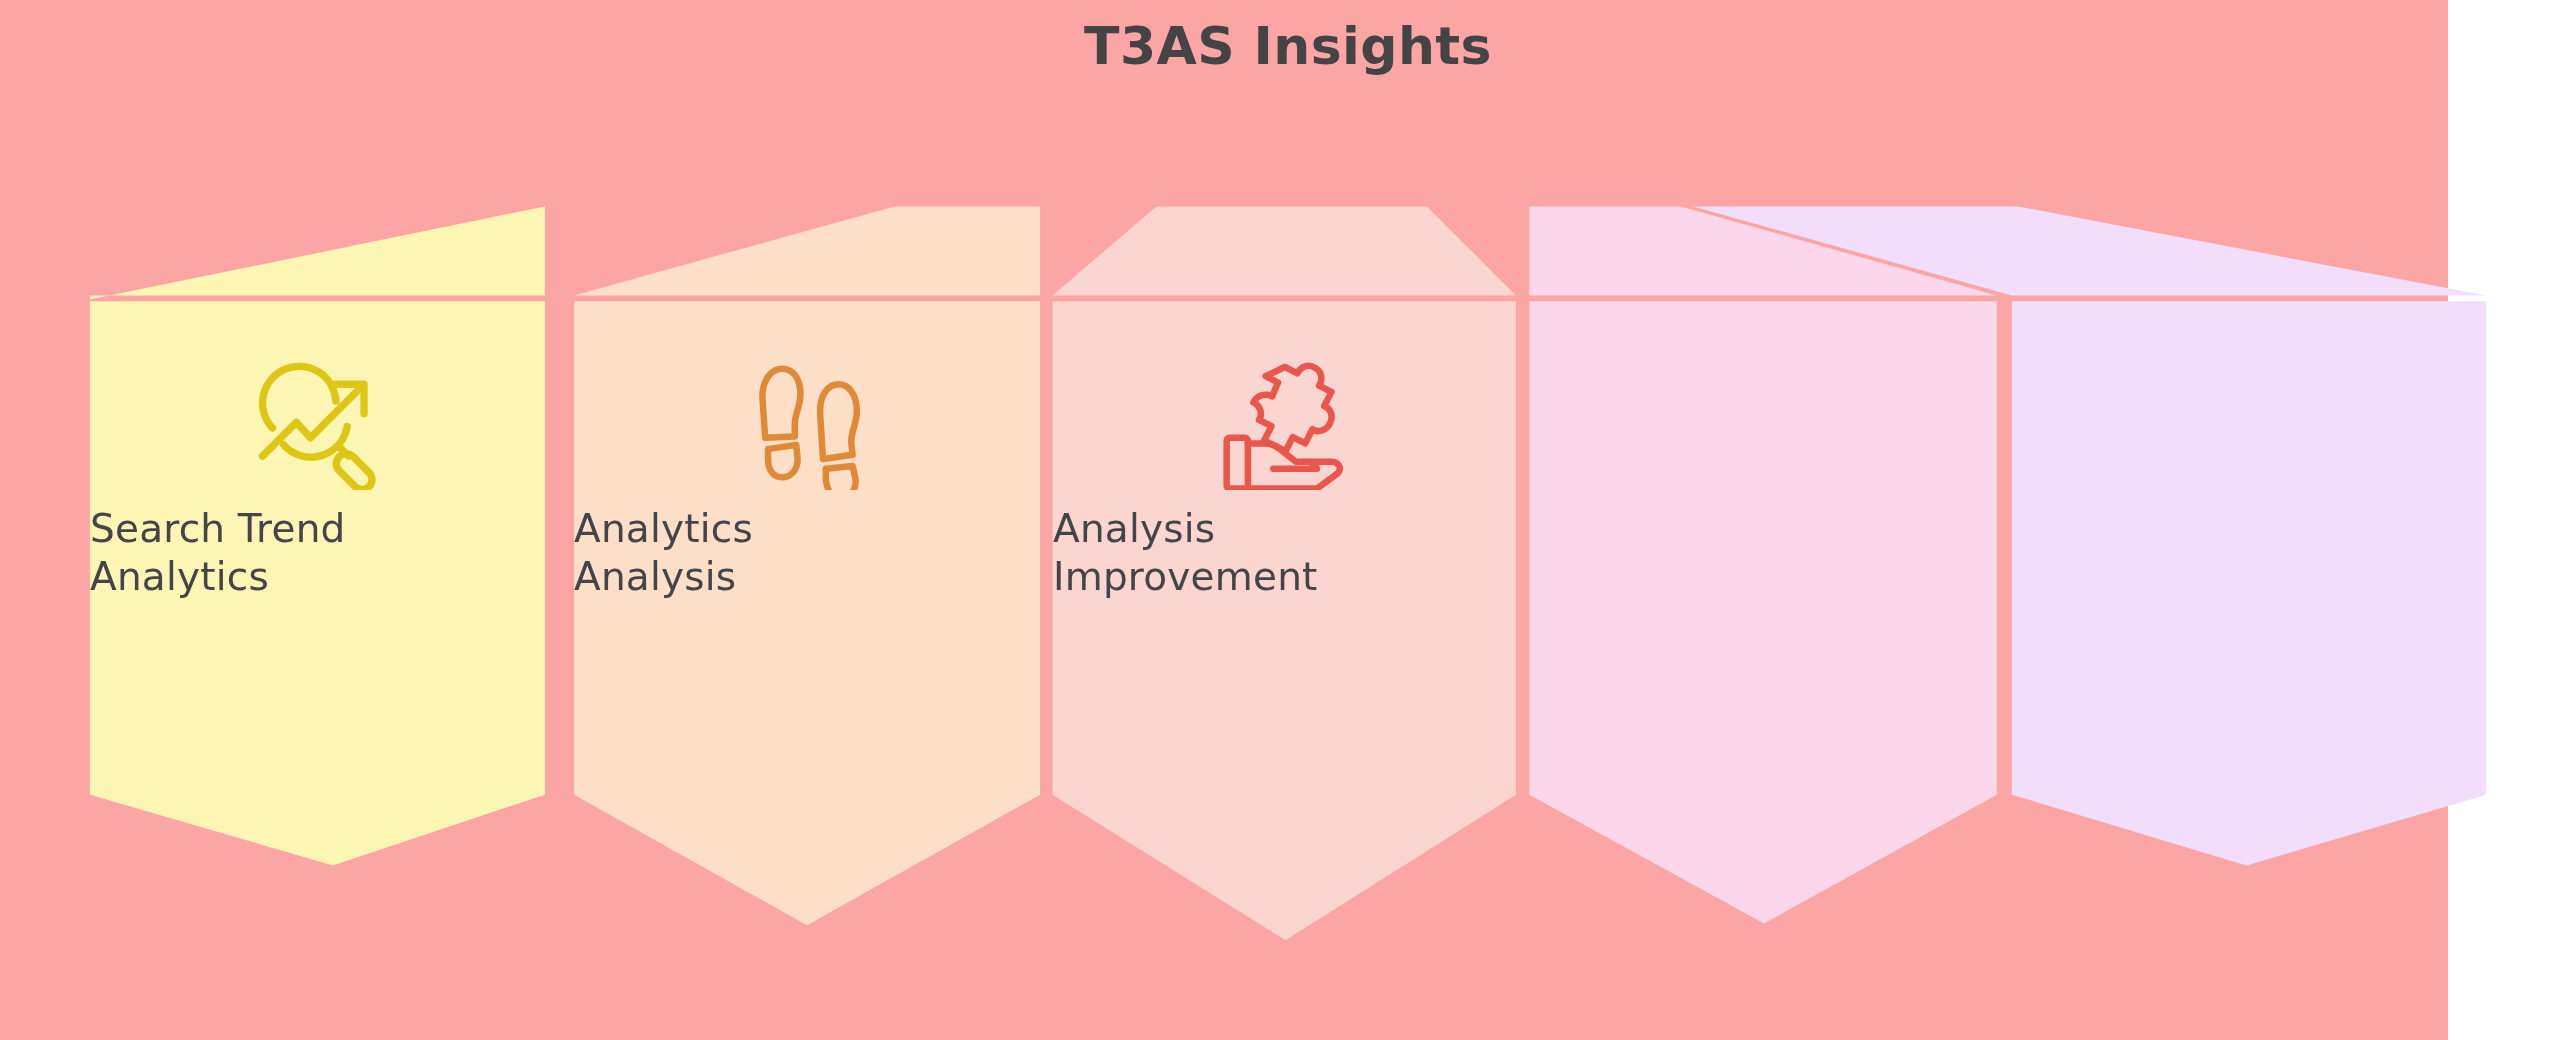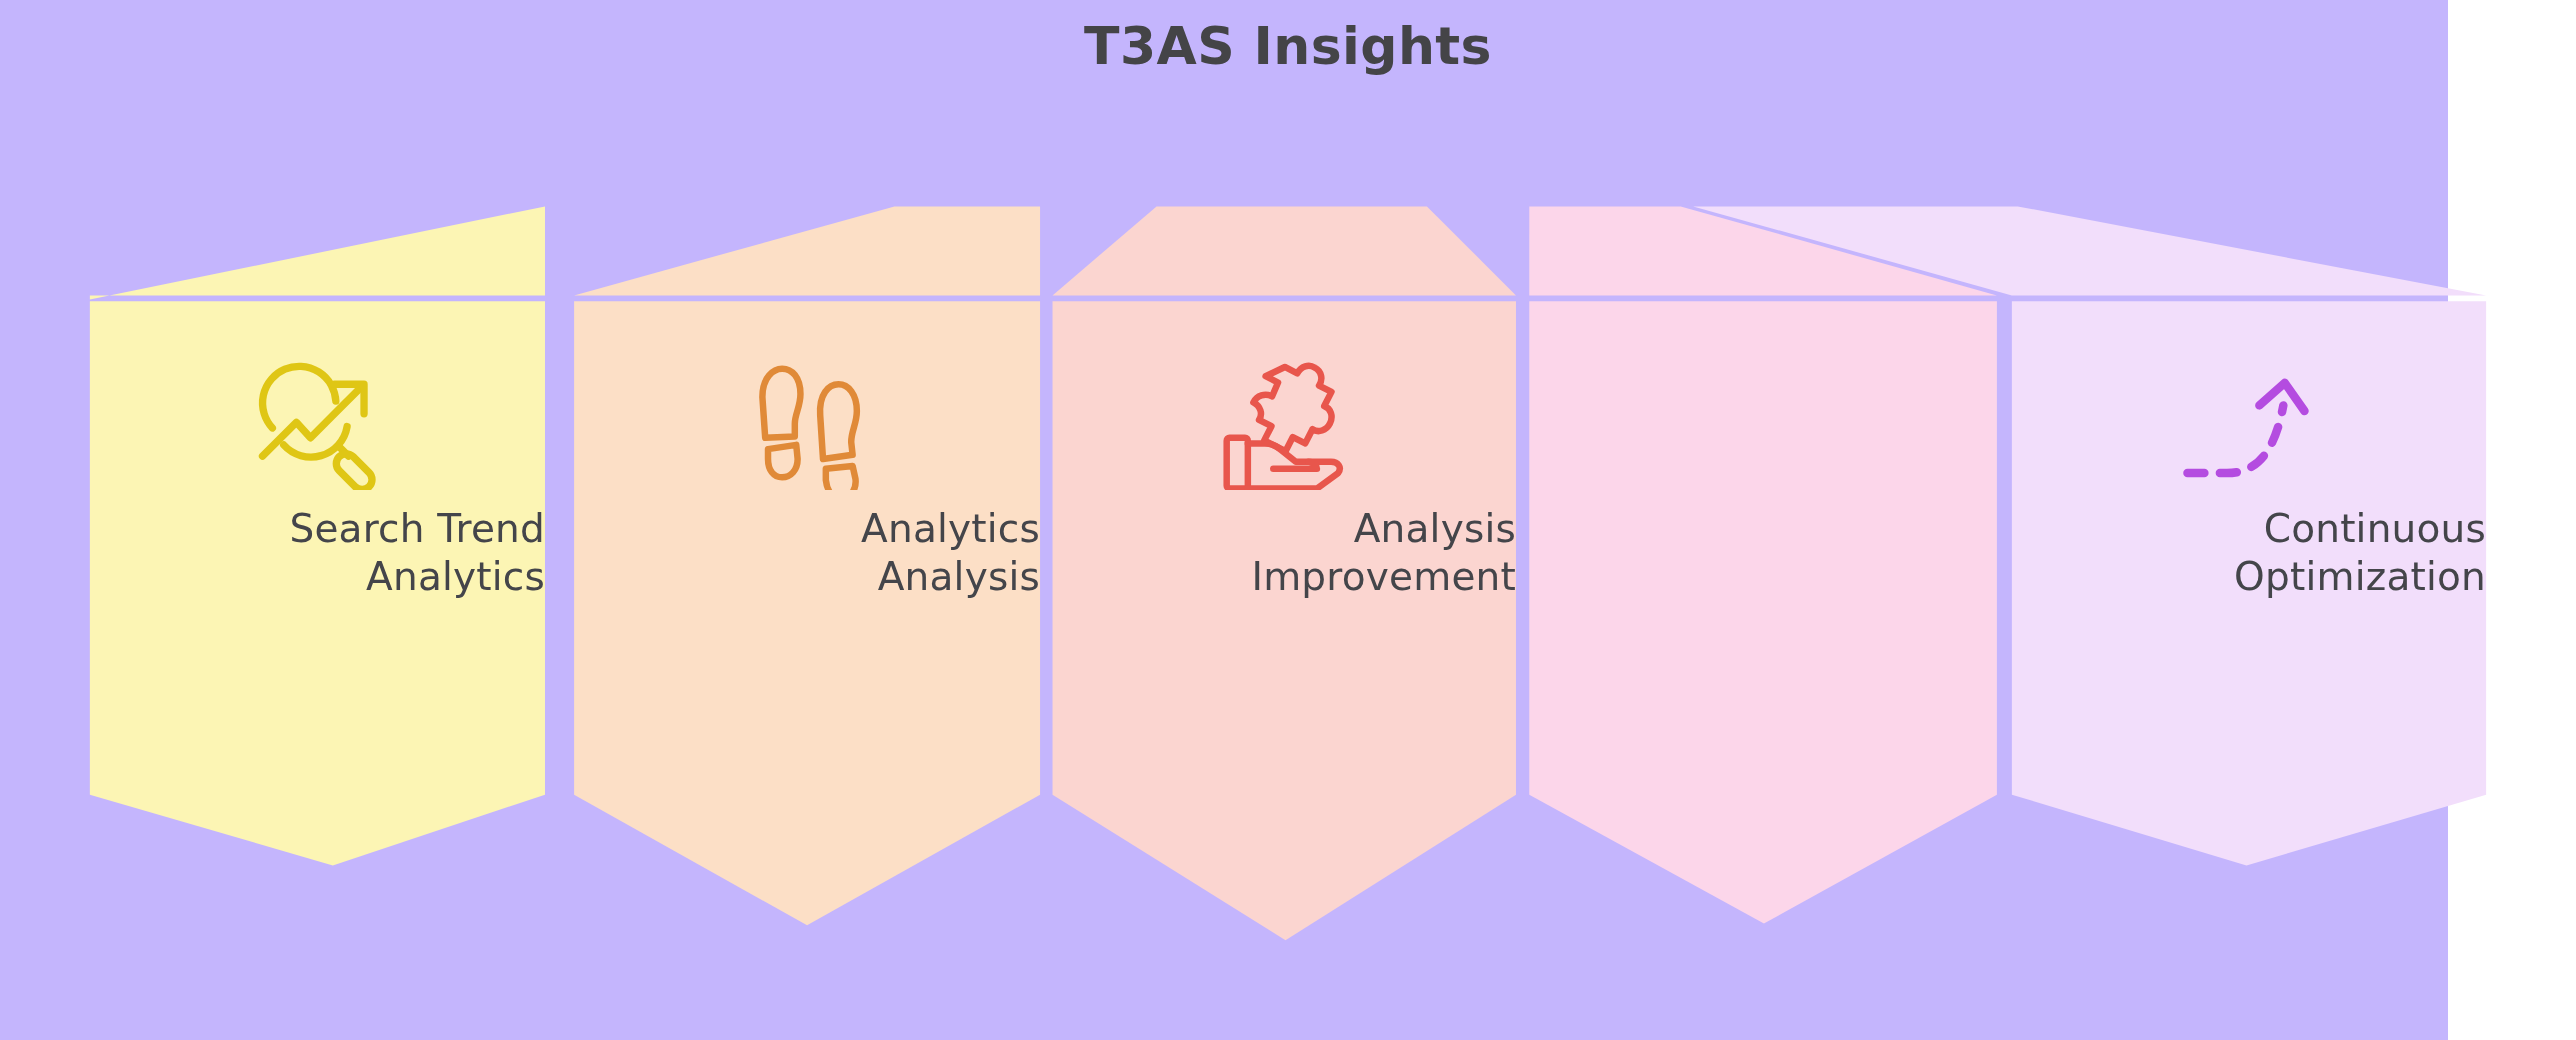--- a/index.html
+++ b/index.html
@@ -11,21 +11,21 @@
     width: 2576px;
     height: 1041px;
     overflow: hidden;
     font-family: "DejaVu Sans", sans-serif;
     position: relative;
   }
   #infographic {
     position: relative;
     width: 2448px;
     height: 1041px;
-    background: #c4b5fd;
+    background: #fca5a5;
   }
   #chart-title {
     position: absolute;
     top: 18.3px;
     left: 0;
     width: 2576px;
     text-align: center;
     font-family: "DejaVu Sans", sans-serif;
     font-size: 52px;
     font-weight: bold;
@@ -51,21 +51,21 @@
   .banner-column svg {
     position: absolute;
     top: 0;
     left: 0;
     width: 2576px;
     height: 1041px;
     overflow: visible;
   }
   .column-content {
     position: absolute;
-    text-align: right;
+    text-align: left;
     pointer-events: auto;
   }
   .column-icon {
     display: block;
     margin: 0 auto;
     width: 141px;
     height: 141px;
   }
   .column-label {
     margin-top: 15px;
@@ -158,25 +158,15 @@
         <rect x="9" y="63" width="15" height="36" rx="2"></rect>
         <path d="M24 67 L36 67 C41 67 45 69 48 72 L58 80 L67 80 C71 80 73 83 73 85 L42 85"></path>
         <path d="M67 80 L83 80 C88 80 91 84 88 88 L73 99 L24 99"></path>
       </g>
     </svg>
     <div class="column-label">Analysis
 Improvement</div>
   </div>
 
 
-  <div class="column-content" style="left:2012px; top:349px; width:474px;">
-    <svg class="column-icon" viewBox="0 0 100 100">
-      <g fill="none" stroke="#B44CE0" stroke-width="6" stroke-linecap="round" stroke-linejoin="round">
-        <path d="M6 88 L34 88 C56 88 68 72 74 40" stroke-dasharray="12 11"></path>
-        <polyline points="57 40 75 24 89 44"></polyline>
-      </g>
-    </svg>
-    <div class="column-label">Continuous
-Optimization</div>
-  </div>
 
 </div>
 
 
 </body></html>

